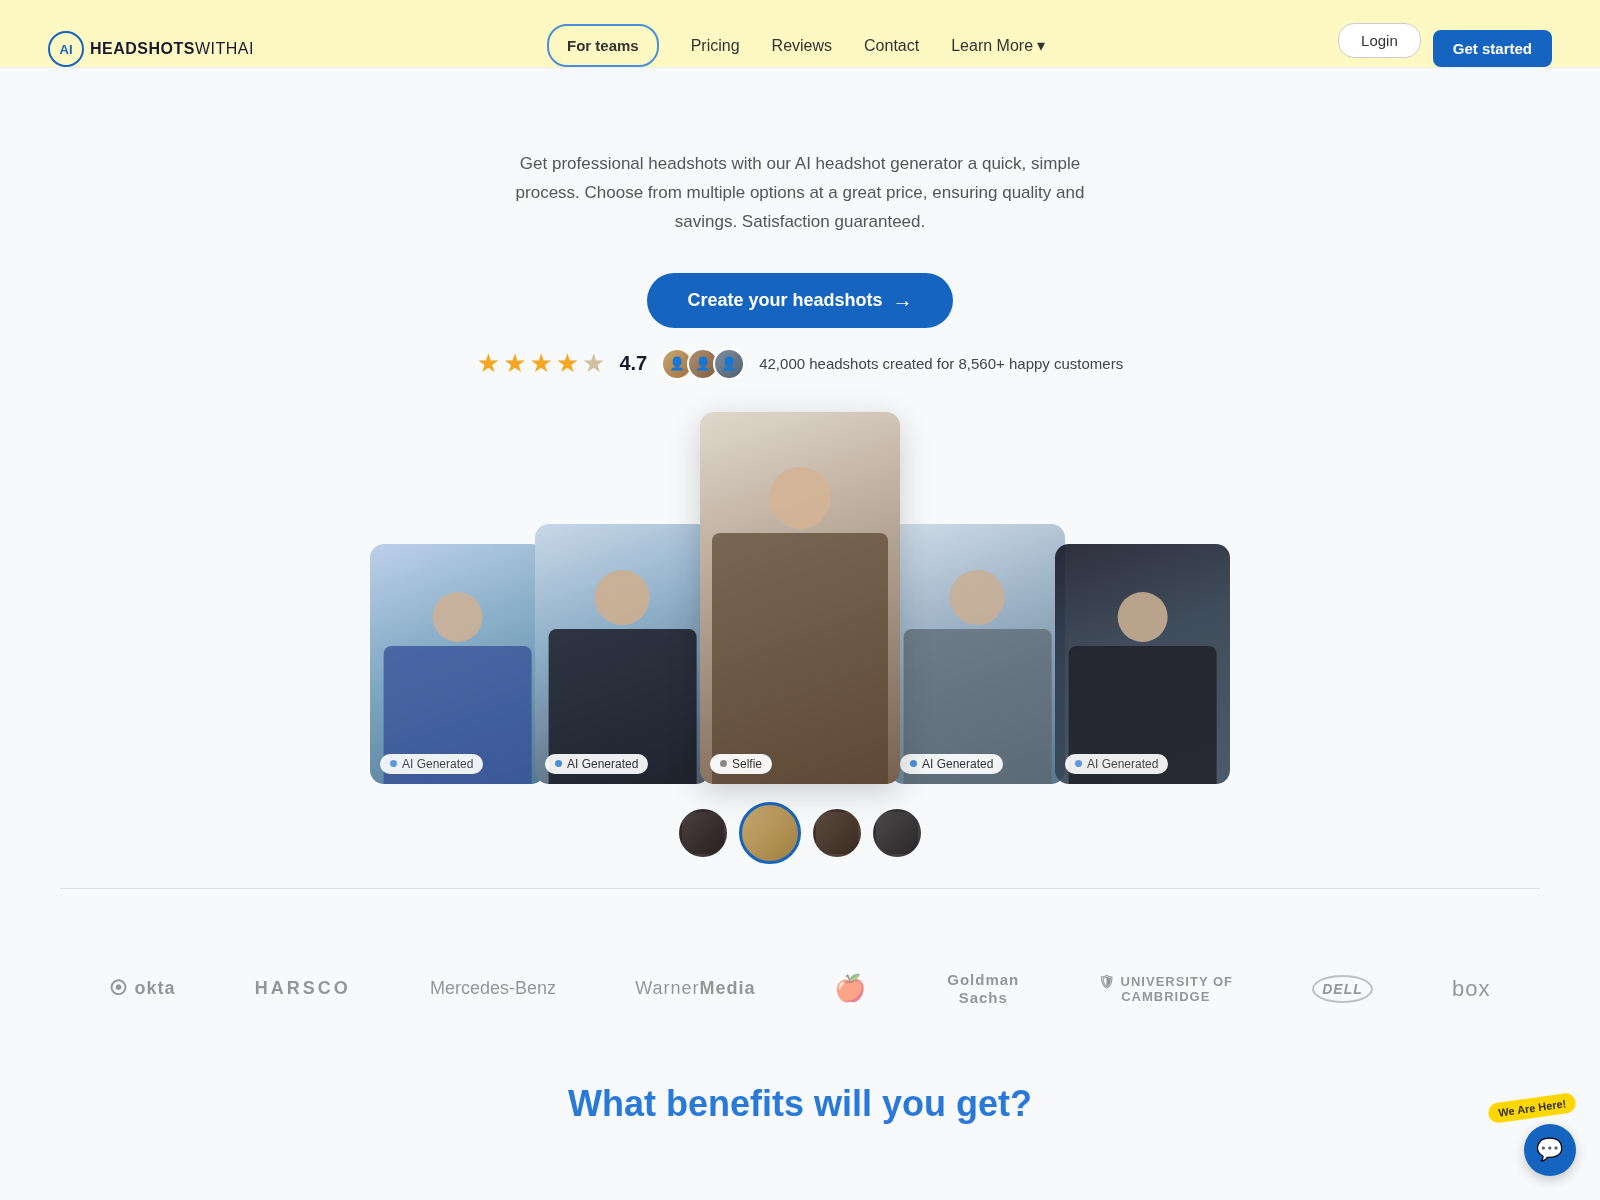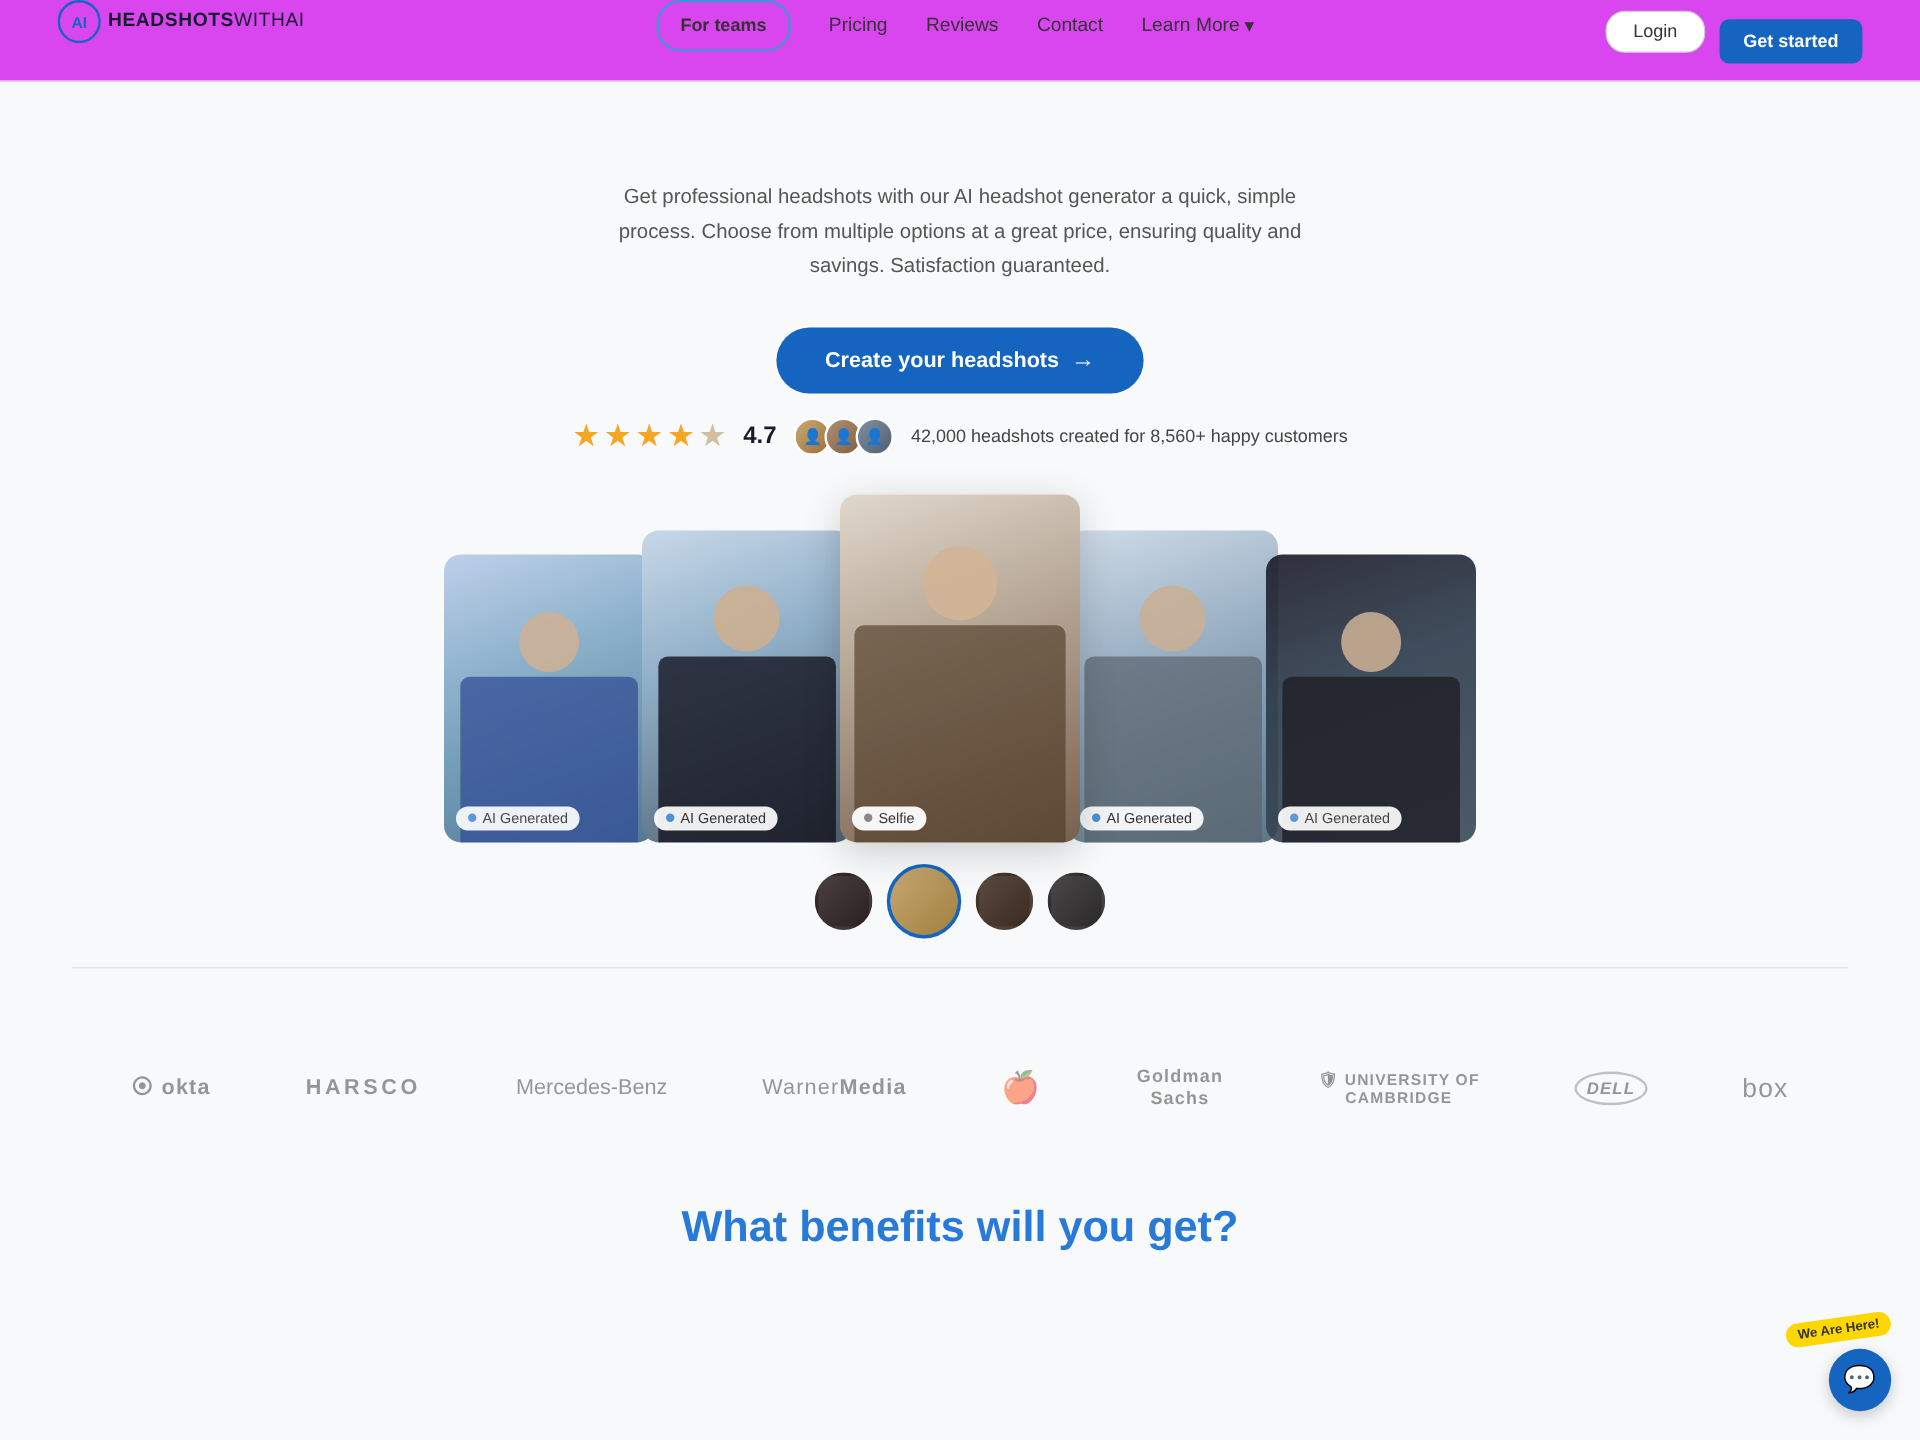--- a/index.html
+++ b/index.html
@@ -1,21 +1,21 @@
 <!DOCTYPE html>
 <html><head>
   <meta charset="utf-8">
   <style>
     * { margin: 0; padding: 0; box-sizing: border-box; }
     body { font-family: -apple-system, BlinkMacSystemFont, 'Segoe UI', sans-serif; background: #f8f9fa; color: #1a1a2e; }
 
     
     nav {
-      display: flex; align-items: flex-start; justify-content: space-between;
-      padding: 0 48px; height: 68px; background: #d946ef;
+      display: flex; align-items: flex-end; justify-content: space-between;
+      padding: 0 48px; height: 68px; background: #fef9c3;
       border-bottom: 1px solid #eee; position: sticky; top: 0; z-index: 100;
     }
     .nav-links { display: flex; align-items: center; gap: 32px; }
     .nav-link { text-decoration: none; color: #333; font-size: 16px; font-weight: 500; }
     .nav-link-teams {
       border: 2px solid #4a90d9; border-radius: 20px; padding: 11px 18px;
       color: #333; font-weight: 600; font-size: 15px;
     }
     .nav-link-learn { display: flex; align-items: center; gap: 4px; }
     .nav-actions { display: flex; align-items: center; gap: 12px; }
@@ -60,21 +60,21 @@
     .gallery {
       position: relative; display: flex; justify-content: center; align-items: flex-end;
       gap: 0; padding: 0 60px; margin: 0 auto; max-width: 1100px;
     }
     .photo-card {
       border-radius: 14px; overflow: hidden; position: relative;
       background: #ddd;
     }
     .photo-card.side { width: 175px; height: 240px; opacity: 0.9; }
     .photo-card.mid { width: 175px; height: 260px; }
-    .photo-card.center { width: 200px; height: 290px; z-index: 2; box-shadow: 0 8px 32px rgba(0,0,0,0.18); }
+    .photo-card.center { width: 200px; height: 372px; z-index: 2; box-shadow: 0 8px 32px rgba(0,0,0,0.18); }
     .photo-label {
       position: absolute; bottom: 10px; left: 10px;
       background: rgba(255,255,255,0.92); border-radius: 20px;
       padding: 3px 10px; font-size: 12px; color: #333;
       display: flex; align-items: center; gap: 5px;
     }
     .photo-label-selfie { background: rgba(255,255,255,0.95); }
     .label-dot { width: 7px; height: 7px; border-radius: 50%; }
     .dot-ai { background: #4a90d9; }
     .dot-selfie { background: #888; }

